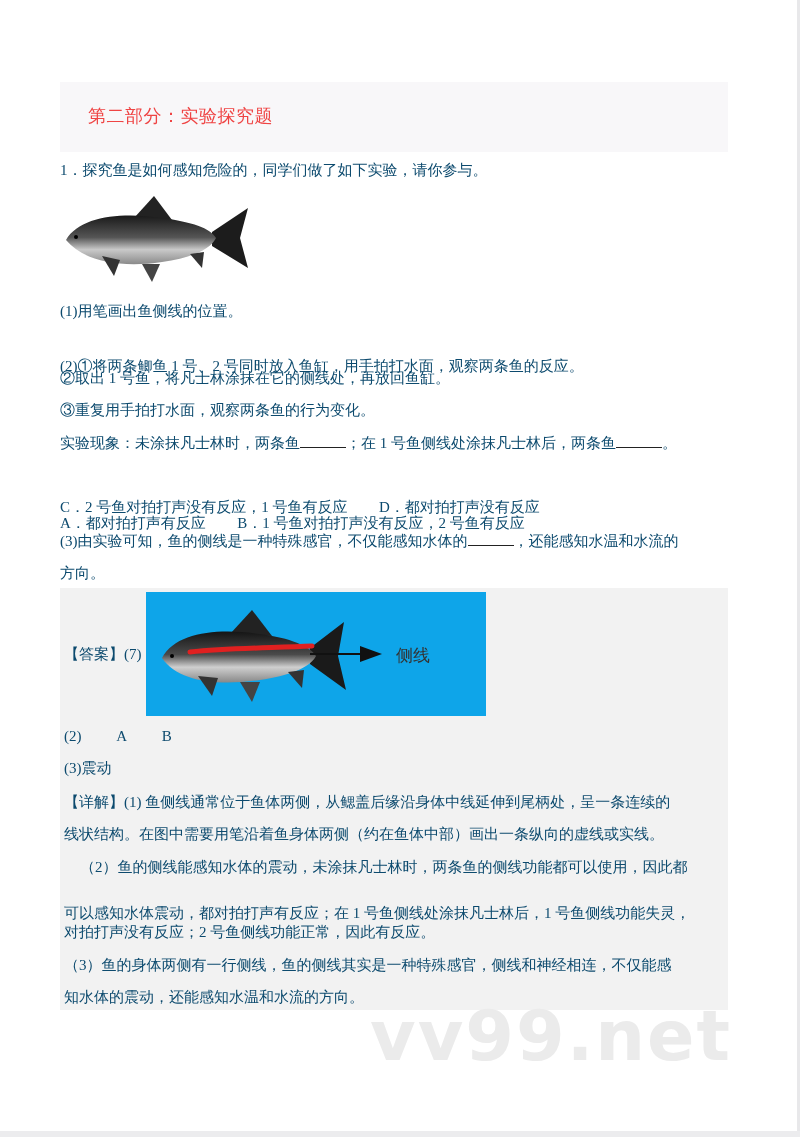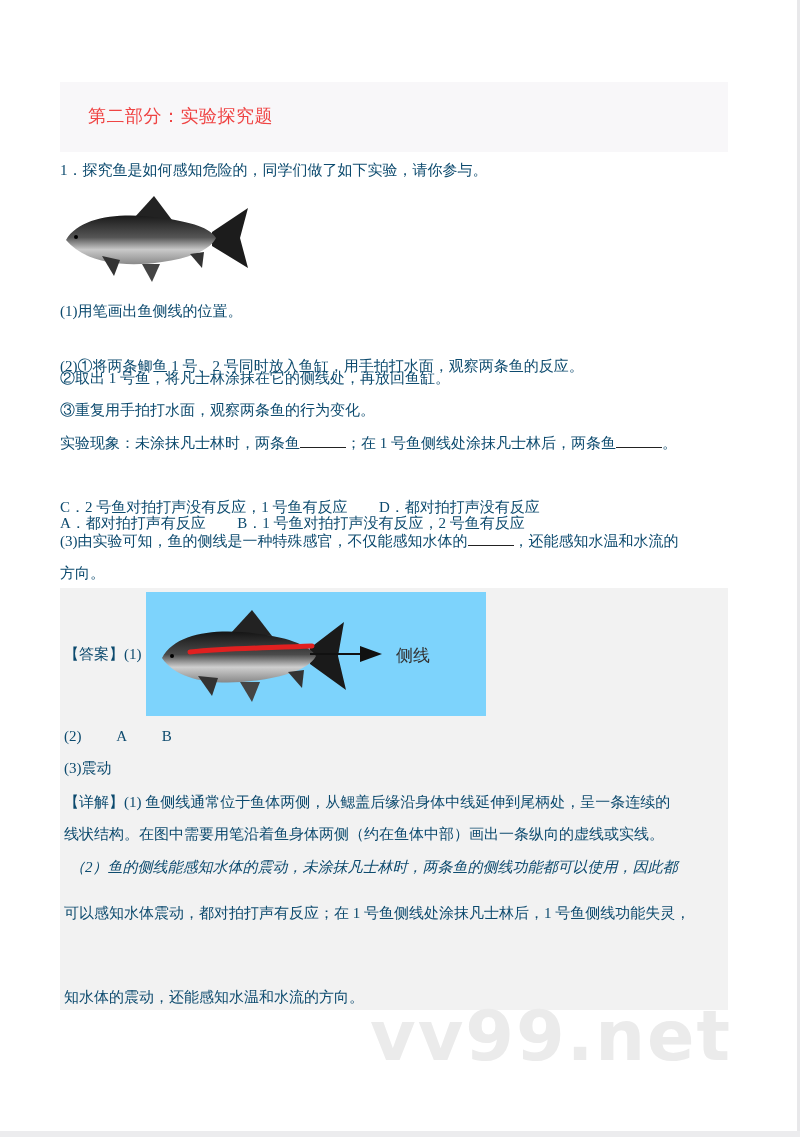--- a/index.html
+++ b/index.html
@@ -21,21 +21,21 @@
     .line {
       position: absolute; left: 60px; font-size: 15px; line-height: 20px; white-space: nowrap; color: #0c4a6e;
     }
     .blank { display: inline-block; width: 46px; border-bottom: 1px solid #222; height: 14px; vertical-align: baseline; }
 
     .fish-img { position: absolute; }
     .answer-box {
       position: absolute; left: 60px; top: 588px; width: 668px; height: 422px; background: #f2f2f2;
     }
     .answer-image-panel {
-      position: absolute; left: 86px; top: 4px; width: 340px; height: 124px; background: #7dd3fc;
+      position: absolute; left: 86px; top: 4px; width: 340px; height: 124px; background: #0ea5e9;
     }
     .lateral-label { position: absolute; left: 250px; top: 52px; font-size: 17px; font-family: "DejaVu Sans", sans-serif; color: #333; }
 
     .watermark {
       position: absolute; left: 370px; top: 995px; font-size: 70px; font-weight: bold;
       font-family: "DejaVu Sans", sans-serif; color: #ebebeb; letter-spacing: 2px;
     }
   </style>
 </head>
 <body>
@@ -86,21 +86,21 @@
   <span style="display:inline-block;width:24px;"></span>
   <span>D．都对拍打声没有反应</span>
 </div>
 
 <div class="line" style="top:531px;">
   <span>(3)由实验可知，鱼的侧线是一种特殊感官，不仅能感知水体的</span><span class="blank"></span><span>，还能感知水温和水流的</span>
 </div>
 <div class="line" style="top:563px;">方向。</div>
 
 <div class="answer-box">
-  <div class="line" style="left:4px; top:56px;">【答案】(1)</div>
+  <div class="line" style="left:4px; top:56px;">【答案】(7)</div>
 
   <div class="answer-image-panel">
     <svg style="position:absolute; left:14px; top:14px;" width="230" height="100" viewBox="0 0 230 100">
       <defs>
         <linearGradient id="fb2" x1="0" y1="0" x2="0" y2="1">
           <stop offset="0" stop-color="#151515"></stop>
           <stop offset="0.45" stop-color="#4a4a4a"></stop>
           <stop offset="0.7" stop-color="#cfcfcf"></stop>
           <stop offset="1" stop-color="#888"></stop>
         </linearGradient>
@@ -123,19 +123,21 @@
     <span>(2)</span>
     <span style="display:inline-block;width:28px;"></span>
     <span>A</span>
     <span style="display:inline-block;width:28px;"></span>
     <span>B</span>
   </div>
   <div class="line" style="left:4px; top:170px;">(3)震动</div>
 
   <div class="line" style="left:4px; top:204px;">【详解】(1) 鱼侧线通常位于鱼体两侧，从鳃盖后缘沿身体中线延伸到尾柄处，呈一条连续的</div>
   <div class="line" style="left:4px; top:236px;">线状结构。在图中需要用笔沿着鱼身体两侧（约在鱼体中部）画出一条纵向的虚线或实线。</div>
-  <div class="line" style="left:10px; top:269px;font-style:italic;">（2）鱼的侧线能感知水体的震动，未涂抹凡士林时，两条鱼的侧线功能都可以使用，因此都</div>
+  <div class="line" style="left:20px; top:269px;">（2）鱼的侧线能感知水体的震动，未涂抹凡士林时，两条鱼的侧线功能都可以使用，因此都</div>
   <div class="line" style="left:4px; top:315px;">可以感知水体震动，都对拍打声有反应；在 1 号鱼侧线处涂抹凡士林后，1 号鱼侧线功能失灵，</div>
+  <div class="line" style="left:4px; top:334px;">对拍打声没有反应；2 号鱼侧线功能正常，因此有反应。</div>
+  <div class="line" style="left:4px; top:367px;">（3）鱼的身体两侧有一行侧线，鱼的侧线其实是一种特殊感官，侧线和神经相连，不仅能感</div>
   <div class="line" style="left:4px; top:399px;">知水体的震动，还能感知水温和水流的方向。</div>
 </div>
 
 <div class="watermark">vv99.net</div>
 <div class="page-bottom-edge"></div>
 
 </body></html>

